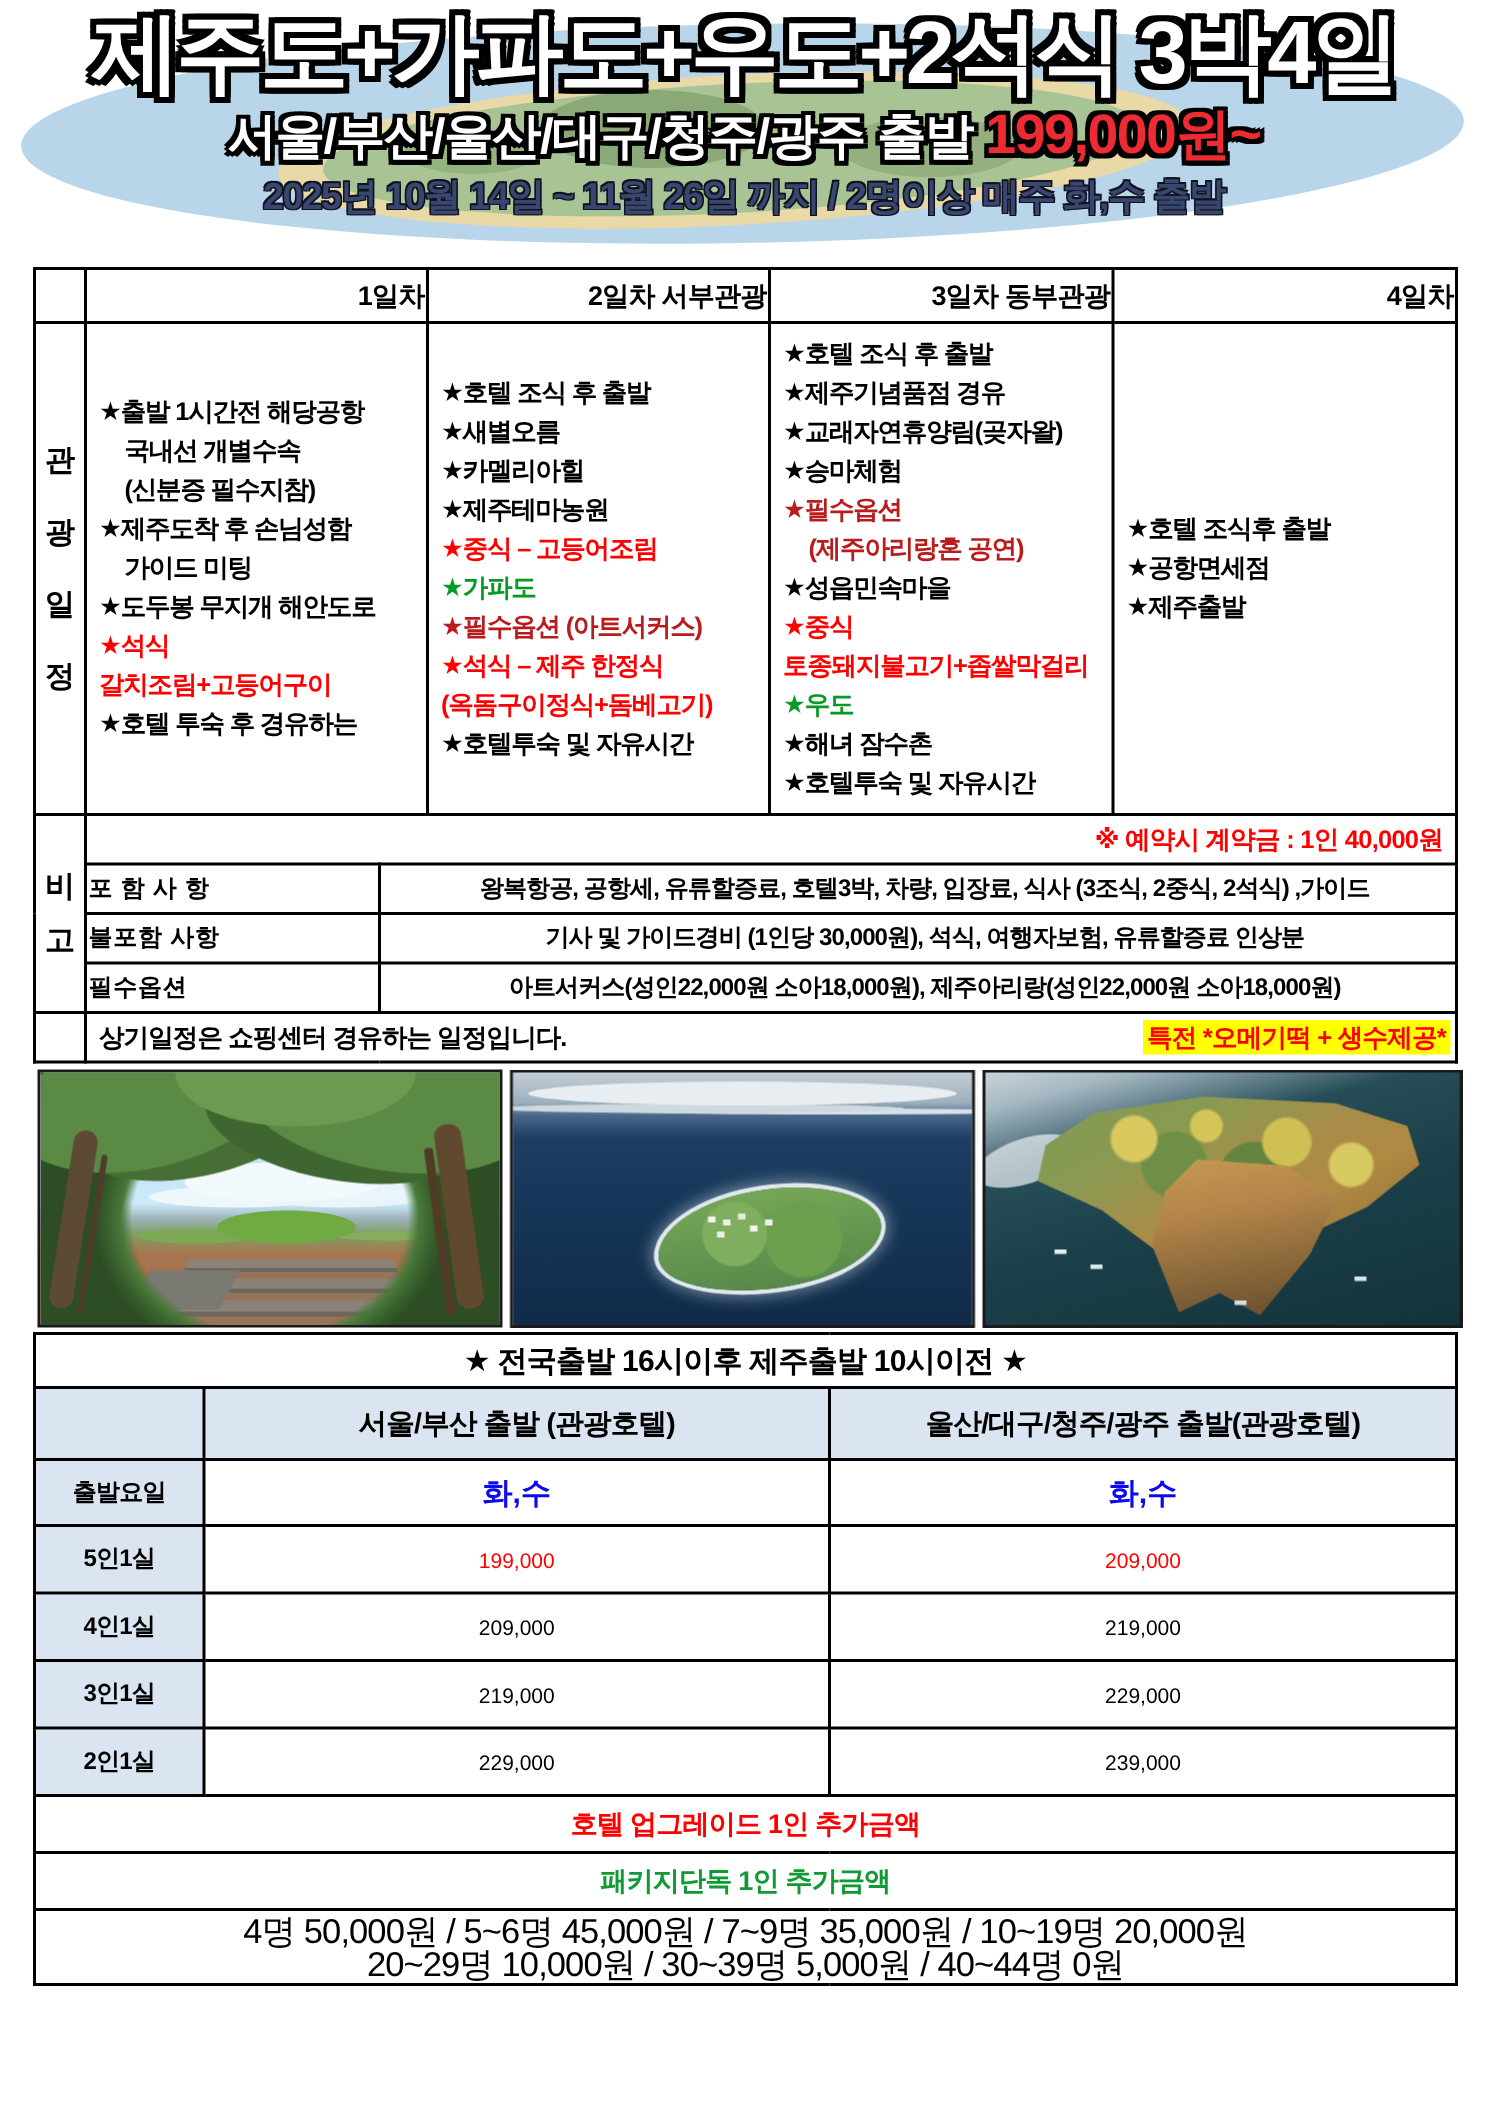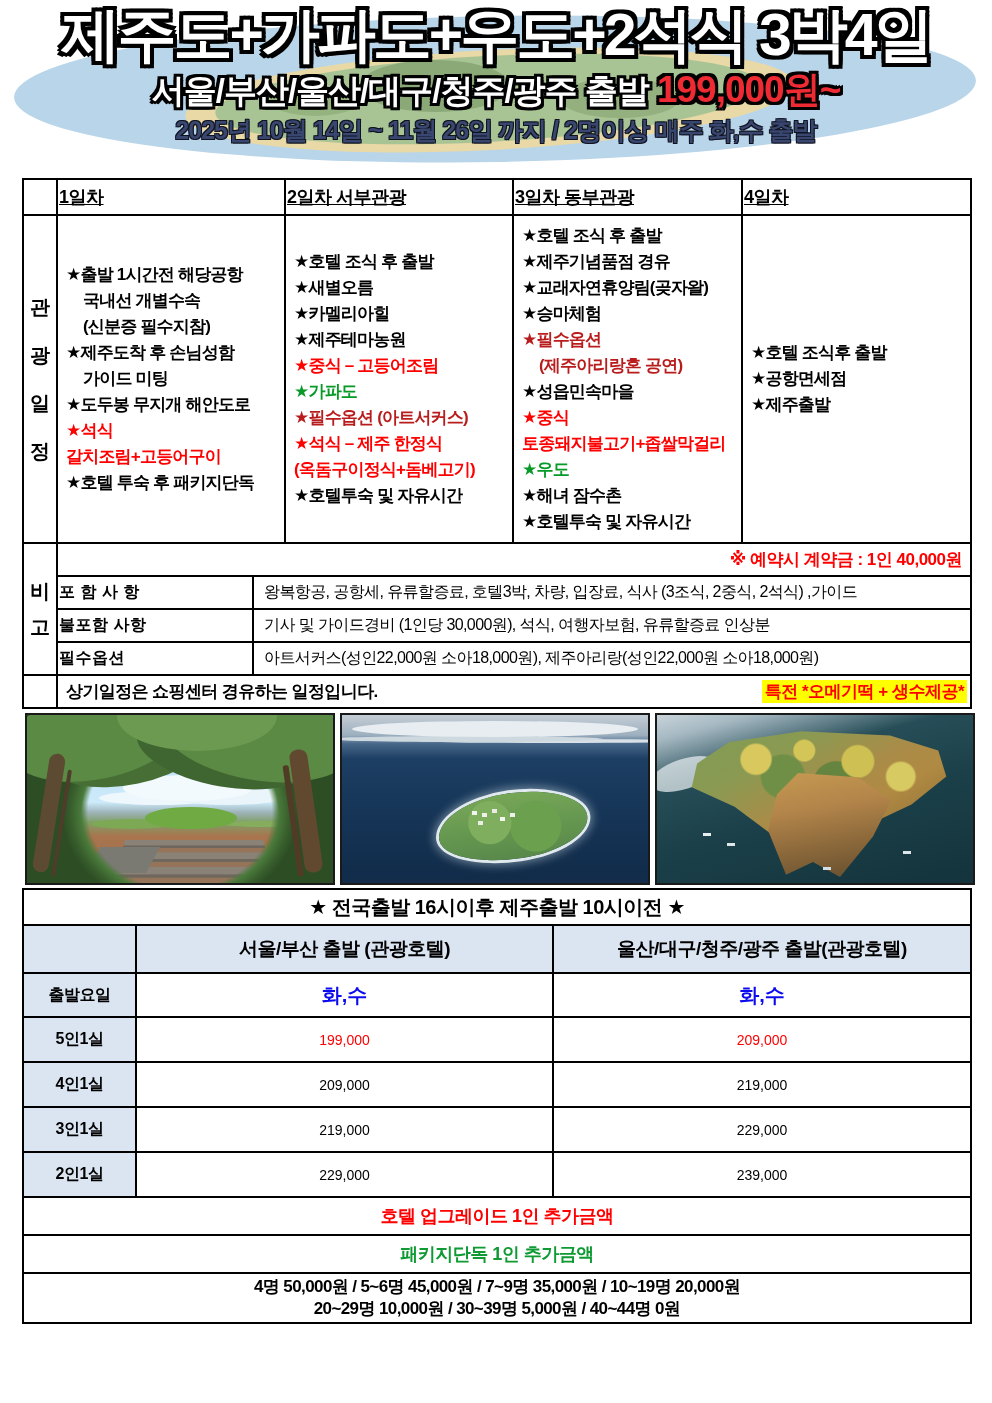--- a/index.html
+++ b/index.html
@@ -38,36 +38,36 @@
   }
   .hero-date{
     position:relative;z-index:1;text-align:center;margin-top:3px;
     font-size:25px;font-weight:900;letter-spacing:-1px;color:#39466f;
     text-shadow:-1px -1px 0 #10131f,1px -1px 0 #10131f,-1px 1px 0 #10131f,1px 1px 0 #10131f;
   }
   
   table{border-collapse:collapse;table-layout:fixed;margin-left:22px;width:948px;}
   td{border:2px solid #000;overflow:hidden;}
   
-  .itin td.day-head{height:32px;text-align:left;font-size:18px;font-weight:700;letter-spacing:-0.5px;text-decoration:underline;}
+  .itin td.day-head{height:32px;text-align:right;font-size:18px;font-weight:700;letter-spacing:-0.5px;}
   .itin td.body-cell{height:318px;vertical-align:middle;padding:4px 12px 4px 8px;}
   .vlabel{vertical-align:middle;text-align:center;font-size:20px;font-weight:700;}
   .vlabel div{padding:14px 0;line-height:1;}
   .it-line{font-size:17px;font-weight:600;line-height:26px;letter-spacing:-0.8px;white-space:nowrap;}
   .ind{padding-left:17px;}
   .c-red{color:#ff0000;}
   .c-green{color:#089a28;}
   .c-blue{color:#b91c1c;}
   
   .memo{margin-top:-2px;}
   .memo td{height:29px;vertical-align:middle;}
   .memo .vlabel div{padding:8px 0;}
   .deposit{text-align:right;padding-right:8px;font-size:17px;font-weight:800;color:#ff0000;letter-spacing:-0.5px;}
   .mlabel{font-size:16px;font-weight:600;letter-spacing:0.5px;}
-  .mval{padding-left:10px;font-size:16px;font-weight:400;letter-spacing:-0.6px;}
+  .mval{padding-left:10px;font-size:16px;font-weight:700;letter-spacing:-0.6px;text-align:center;}
   .note-cell{padding-left:8px;font-size:17px;font-weight:600;letter-spacing:-0.6px;}
   .bonus{float:right;margin-right:2px;background:#ffff00;color:#ff0000;font-weight:800;padding:0 3px;letter-spacing:-0.5px;}
   
   .photos{display:flex;gap:5px;margin:4px 0 3px 25px;}
   .photo{height:168px;border:2px solid #1a1a1a;position:relative;overflow:hidden;background:#cfd8da;}
   .photo1{width:306px;}
   .photo2{width:306px;}
   .photo3{width:316px;}
   
   .photo1{background:linear-gradient(#aed9f2 0%,#cdeafa 52%,#9db3b8 58%,#7f9f66 64%,#a8754f 72%,#9c6b47 100%);}
@@ -123,21 +123,21 @@
   .ph-head{height:44px;background:#dbe5f2;font-size:19px;font-weight:700;letter-spacing:-0.5px;}
   .pl{background:#dbe5f2;font-size:16px;font-weight:700;letter-spacing:-0.5px;}
   .pr-day td{height:40px;}
   .pr td{height:41px;text-align:center;}
   .pv{font-size:14px;letter-spacing:0;}
   .v-blue{color:#0b0bee;font-weight:700;font-size:20px;}
   .v-red{color:#ff0000;}
   .up-head{height:34px;color:#ff0000;font-size:18px;font-weight:800;letter-spacing:-0.5px;}
   .up-det{height:45px;font-size:17px;font-weight:700;letter-spacing:-0.6px;}
   .pk-head{height:34px;color:#0f9a33;font-size:18px;font-weight:800;letter-spacing:-0.5px;}
-  .pk-det{height:46px;font-size:17px;font-weight:700;letter-spacing:-0.6px;line-height:22px;}
+  .pk-det{height:46px;font-size:23px;font-weight:400;letter-spacing:-0.6px;line-height:22px;}
 </style>
 </head>
 <body>
 
 <div class="hero">
   <div class="hero-bg">
     <div class="blob blob-sea"></div>
     <div class="blob blob-sand"></div>
     <div class="blob blob-island"></div>
     <div class="blob blob-hill1"></div>
@@ -178,21 +178,21 @@
     <td class="body-cell">
           <div>
             <div class="it-line">★출발 1시간전 해당공항</div>
             <div class="it-line ind">국내선 개별수속</div>
             <div class="it-line ind">(신분증 필수지참)</div>
             <div class="it-line">★제주도착 후 손님성함</div>
             <div class="it-line ind">가이드 미팅</div>
             <div class="it-line">★도두봉 무지개 해안도로</div>
             <div class="it-line c-red">★석식</div>
             <div class="it-line c-red">갈치조림+고등어구이</div>
-            <div class="it-line">★호텔 투숙 후 패키지단독</div>
+            <div class="it-line">★호텔 투숙 후 경유하는</div>
           </div>
         </td>
     <td class="body-cell">
           <div>
             <div class="it-line">★호텔 조식 후 출발</div>
             <div class="it-line">★새별오름</div>
             <div class="it-line">★카멜리아힐</div>
             <div class="it-line">★제주테마농원</div>
             <div class="it-line c-red">★중식 – 고등어조림</div>
             <div class="it-line c-green">★가파도</div>

